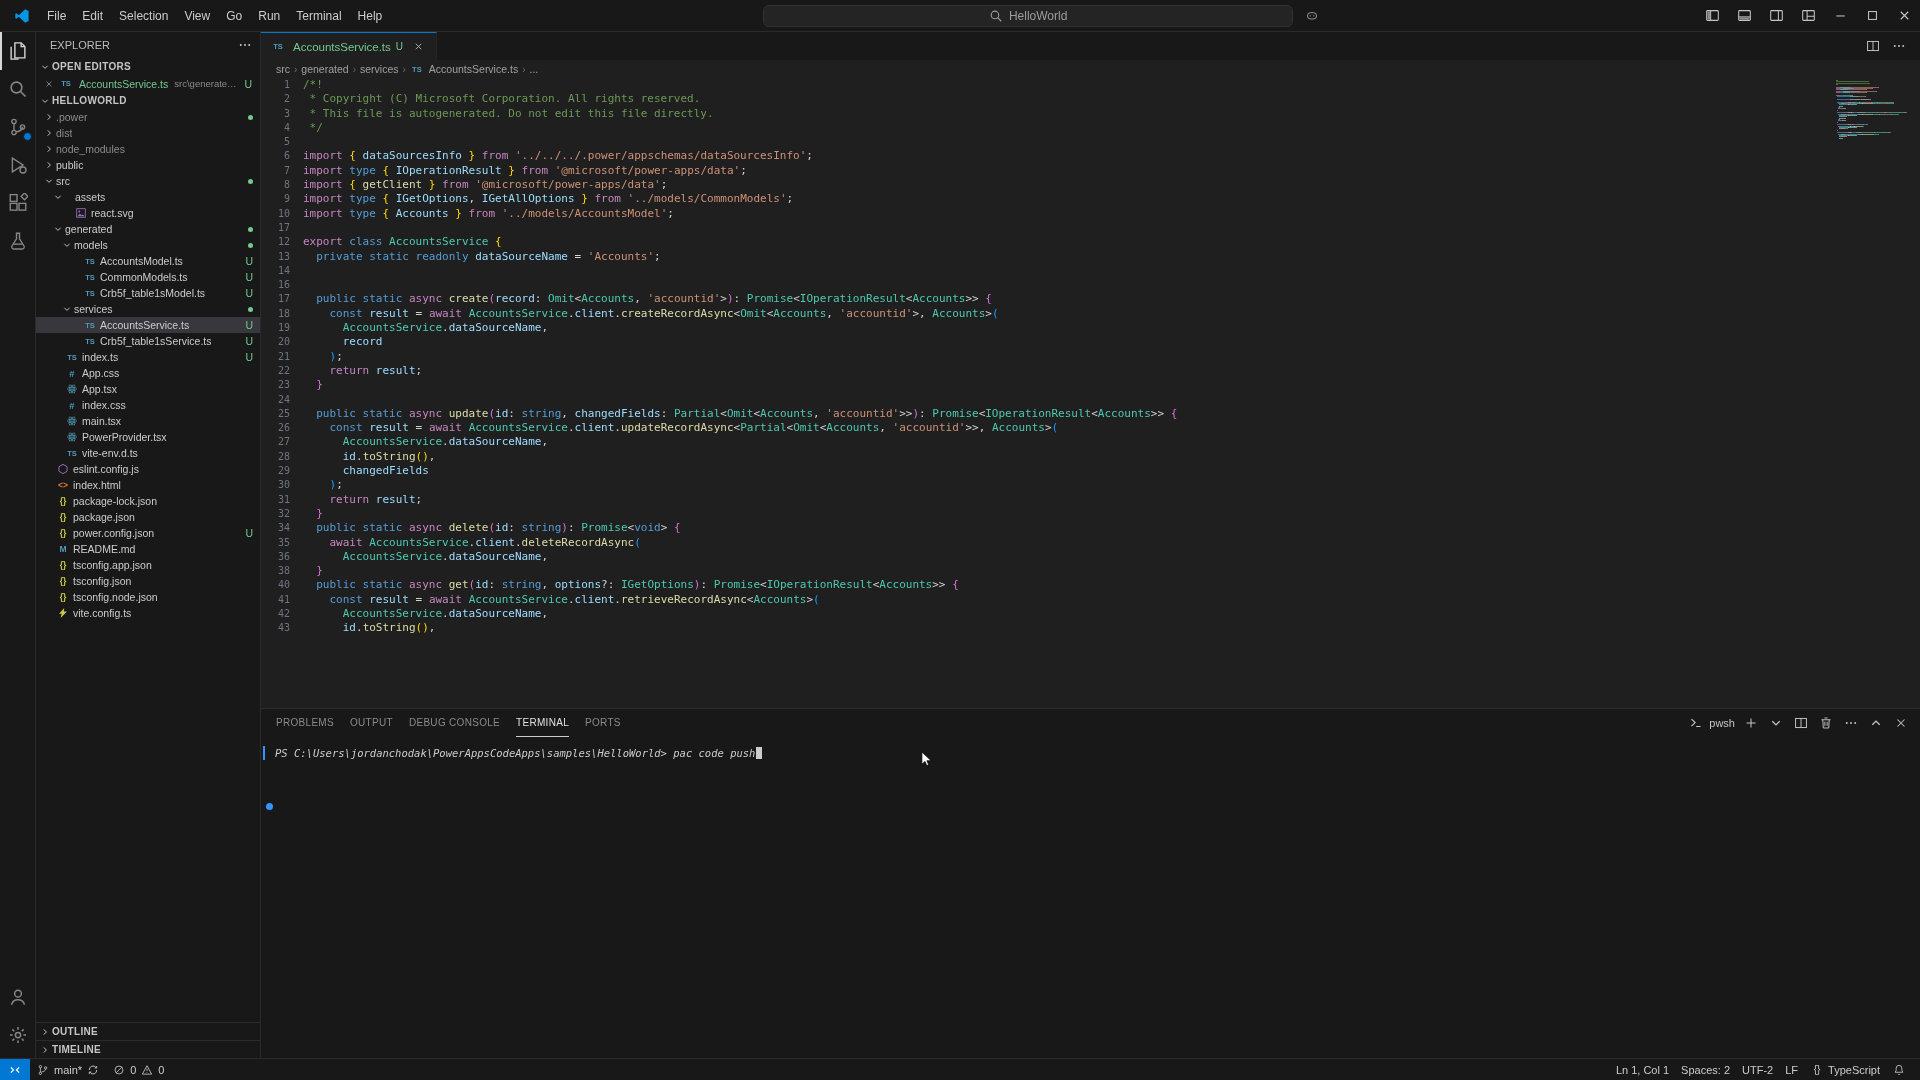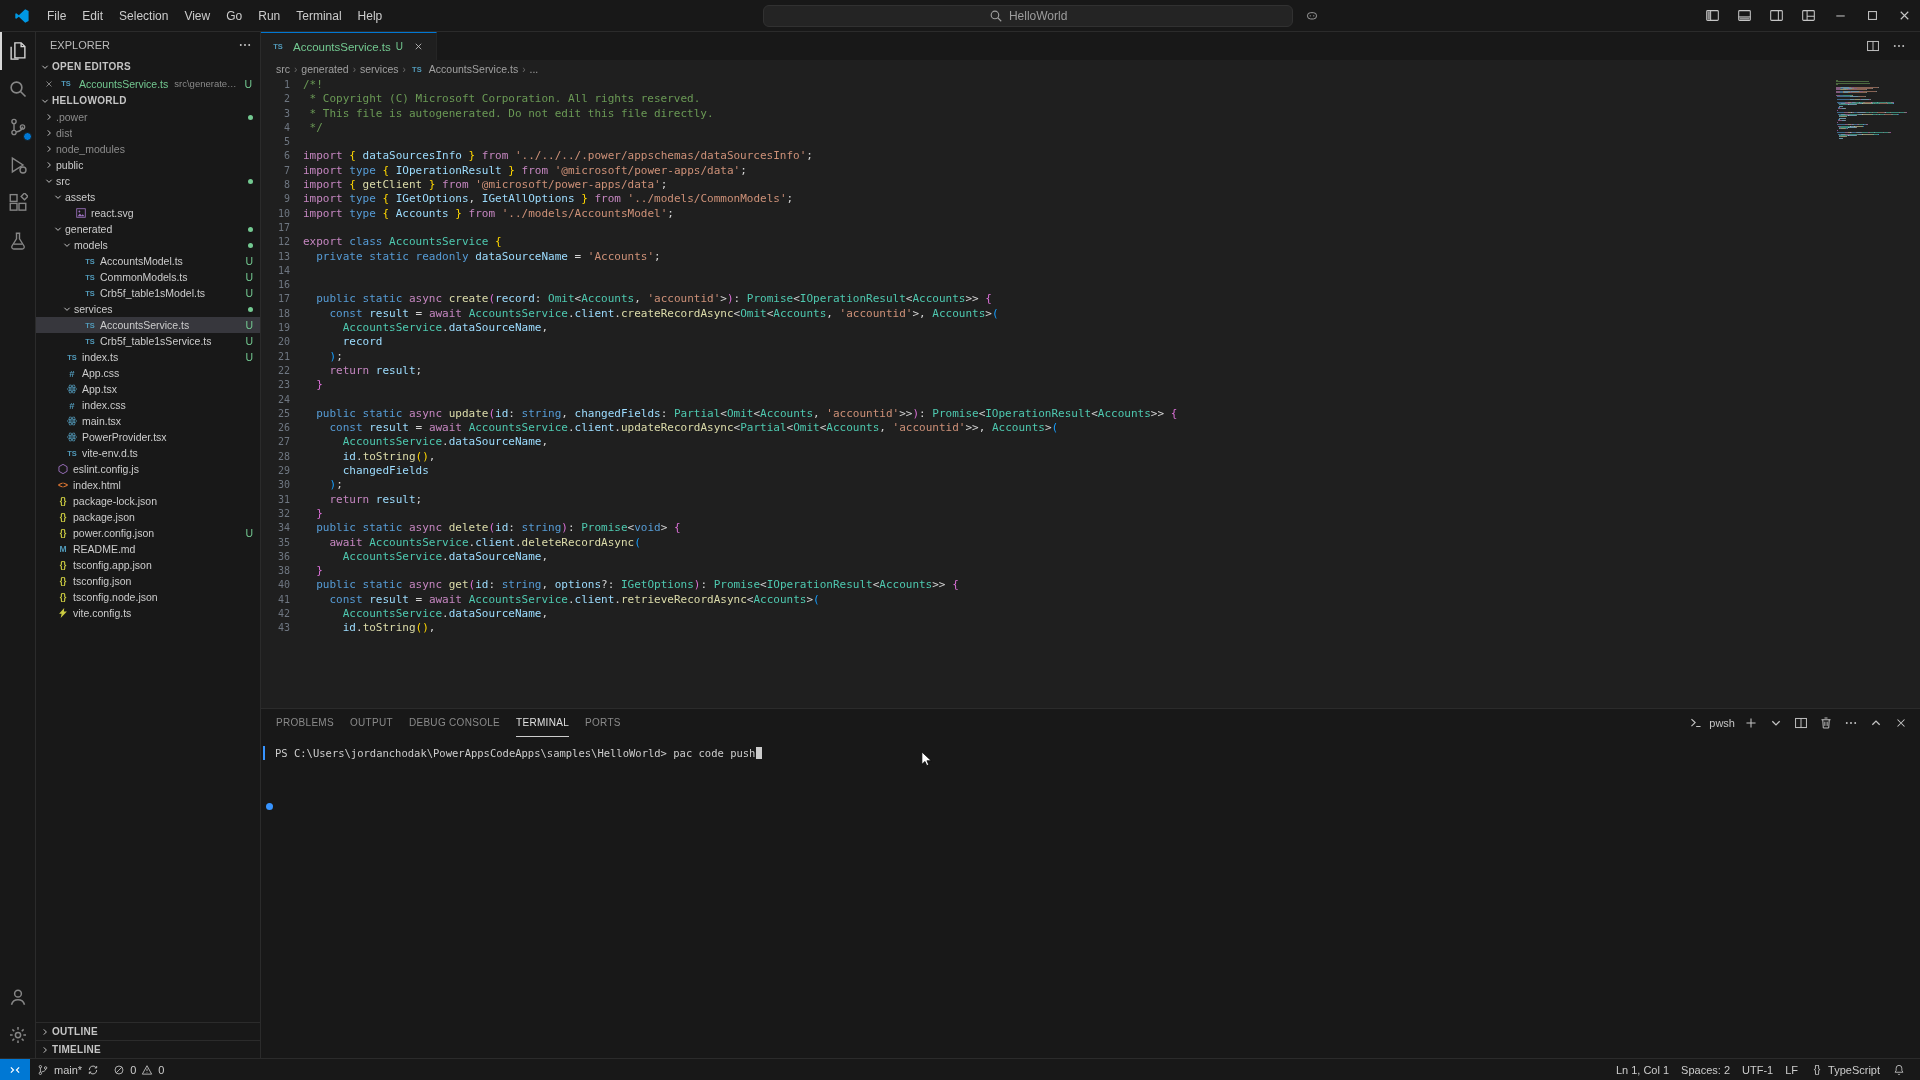--- a/index.html
+++ b/index.html
@@ -116,21 +116,21 @@
   .panel-tabs { display:flex; height:100%; }
   .panel-tab { font-size:10px; color:#8a8a8a; margin-right:16px; display:flex; align-items:center;
     letter-spacing:0.3px; border-bottom:1px solid transparent; }
   .panel-tab.active { color:#e0e0e0; border-bottom-color:#cccccc; }
   .panel-actions { margin-left:auto; display:flex; align-items:center; gap:7px; color:#c5c5c5; font-size:11px; }
   .shell-item { display:flex; align-items:center; gap:4px; }
   .pi { width:18px; height:18px; }
   .pi svg { width:14px; height:14px; }
   .terminal-body { flex:1; position:relative; font-family:"DejaVu Sans Mono", monospace;
     font-size:10.5px; color:#cccccc; padding:8px 0 0 14px; }
-  .term-line { white-space:pre; position:relative; line-height:16px; }
+  .term-line { white-space:pre; position:relative; line-height:16px;font-style:italic; }
   .term-deco { position:absolute; left:-12px; top:1px; width:2px; height:14px; background:var(--deco,#3794ff); }
   .term-cursor { display:inline-block; width:6px; height:12px; background:#cccccc;
     vertical-align:-2px; margin-left:1px; }
   .term-dot { position:absolute; left:5px; top:66px; width:7px; height:7px; border-radius:50%;
     background:var(--deco,#3794ff); }
 
   
   .statusbar { height:22px; background:#181818; border-top:1px solid #2b2b2b; display:flex;
     align-items:stretch; color:#cccccc; font-size:11px; flex:none; }
   .sb-item { display:flex; align-items:center; gap:4px; padding:0 6px; }
@@ -387,21 +387,21 @@
             <span class="icon tw rot90">
               <svg viewBox="0 0 16 16" fill="none" stroke="currentColor" stroke-width="1.5">
                 <path d="M6 3.8L10.2 8 6 12.2"></path>
               </svg>
             </span>
             <span class="tree-label">src</span>
             <span class="tree-right">
               <span class="git-dot"></span>
             </span>
           </div>
-          <div class="tree-row" style="padding-left: 15px;">
+          <div class="tree-row" style="padding-left: 15px; gap: 10px;">
             <span class="icon tw rot90">
               <svg viewBox="0 0 16 16" fill="none" stroke="currentColor" stroke-width="1.5">
                 <path d="M6 3.8L10.2 8 6 12.2"></path>
               </svg>
             </span>
             <span class="tree-label">assets</span>
             <span class="tree-right"></span>
           </div>
           <div class="tree-row" style="padding-left: 24px;">
             <span class="tw"></span>
@@ -1205,21 +1205,21 @@
       <span>0</span>
     </div>
     <div class="sb-right">
       <div class="sb-item">
           <span>Ln 1, Col 1</span>
         </div>
       <div class="sb-item">
           <span>Spaces: 2</span>
         </div>
       <div class="sb-item">
-          <span>UTF-1</span>
+          <span>UTF-2</span>
         </div>
       <div class="sb-item">
           <span>LF</span>
         </div>
       <div class="sb-item">
         <span class="icon sbi">
             <span class="braces-txt">{}</span>
           </span>
         <span>TypeScript</span>
       </div>

